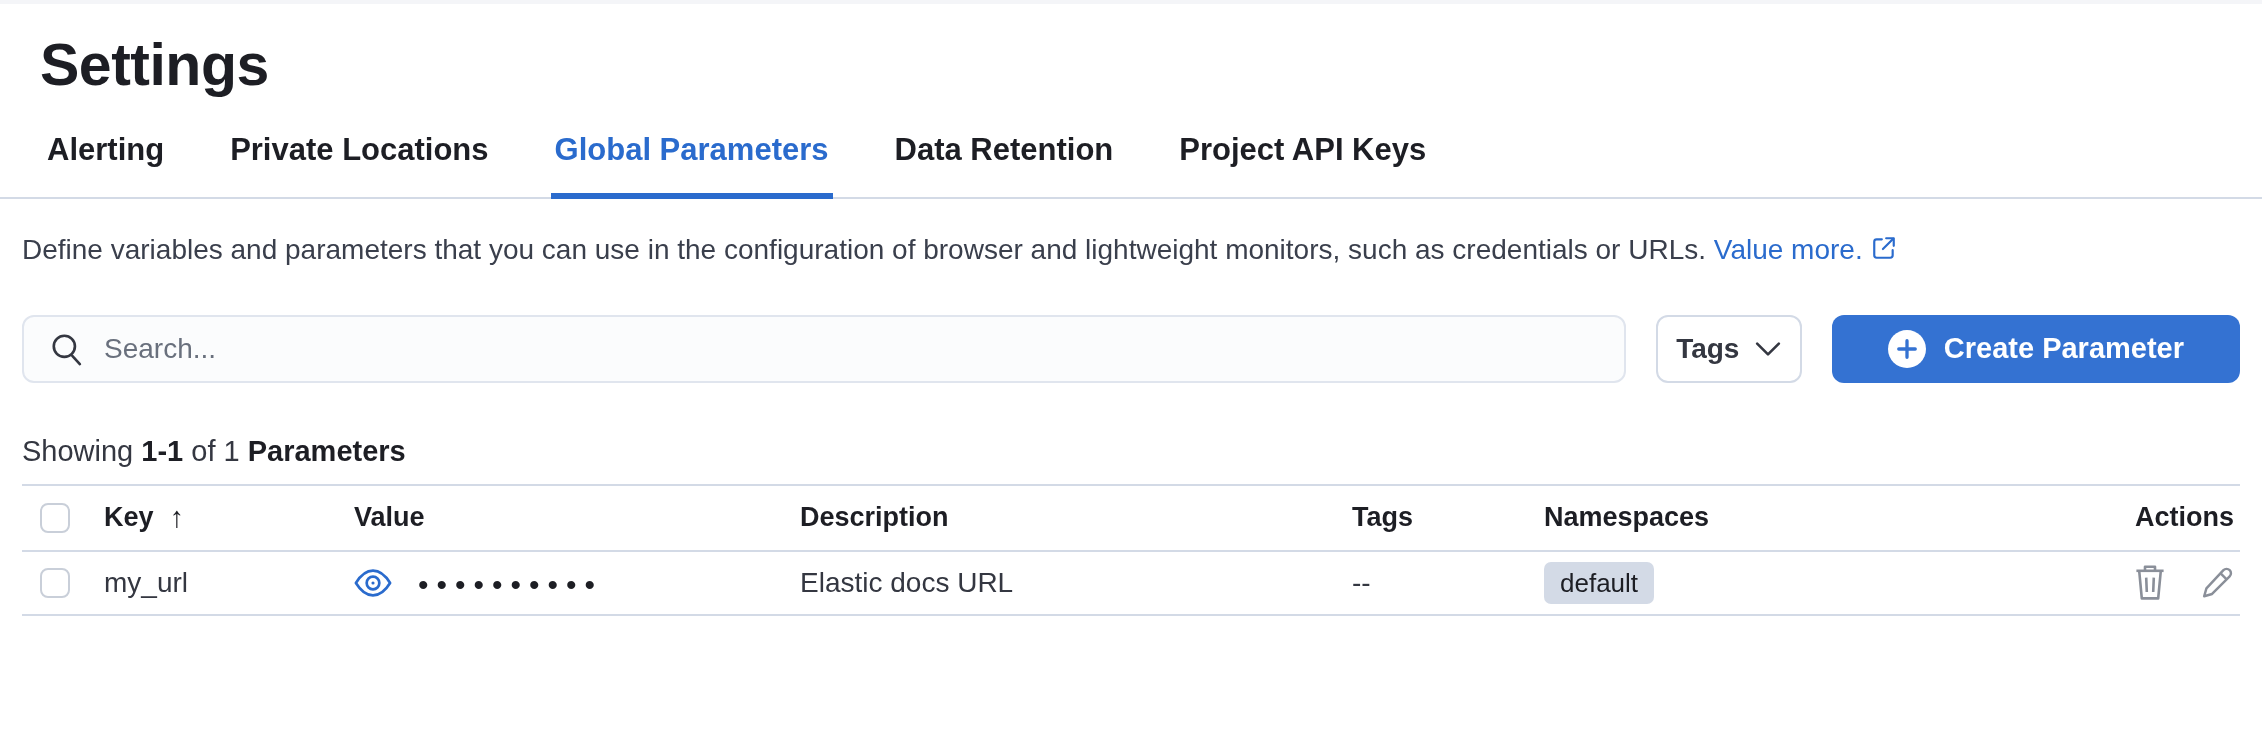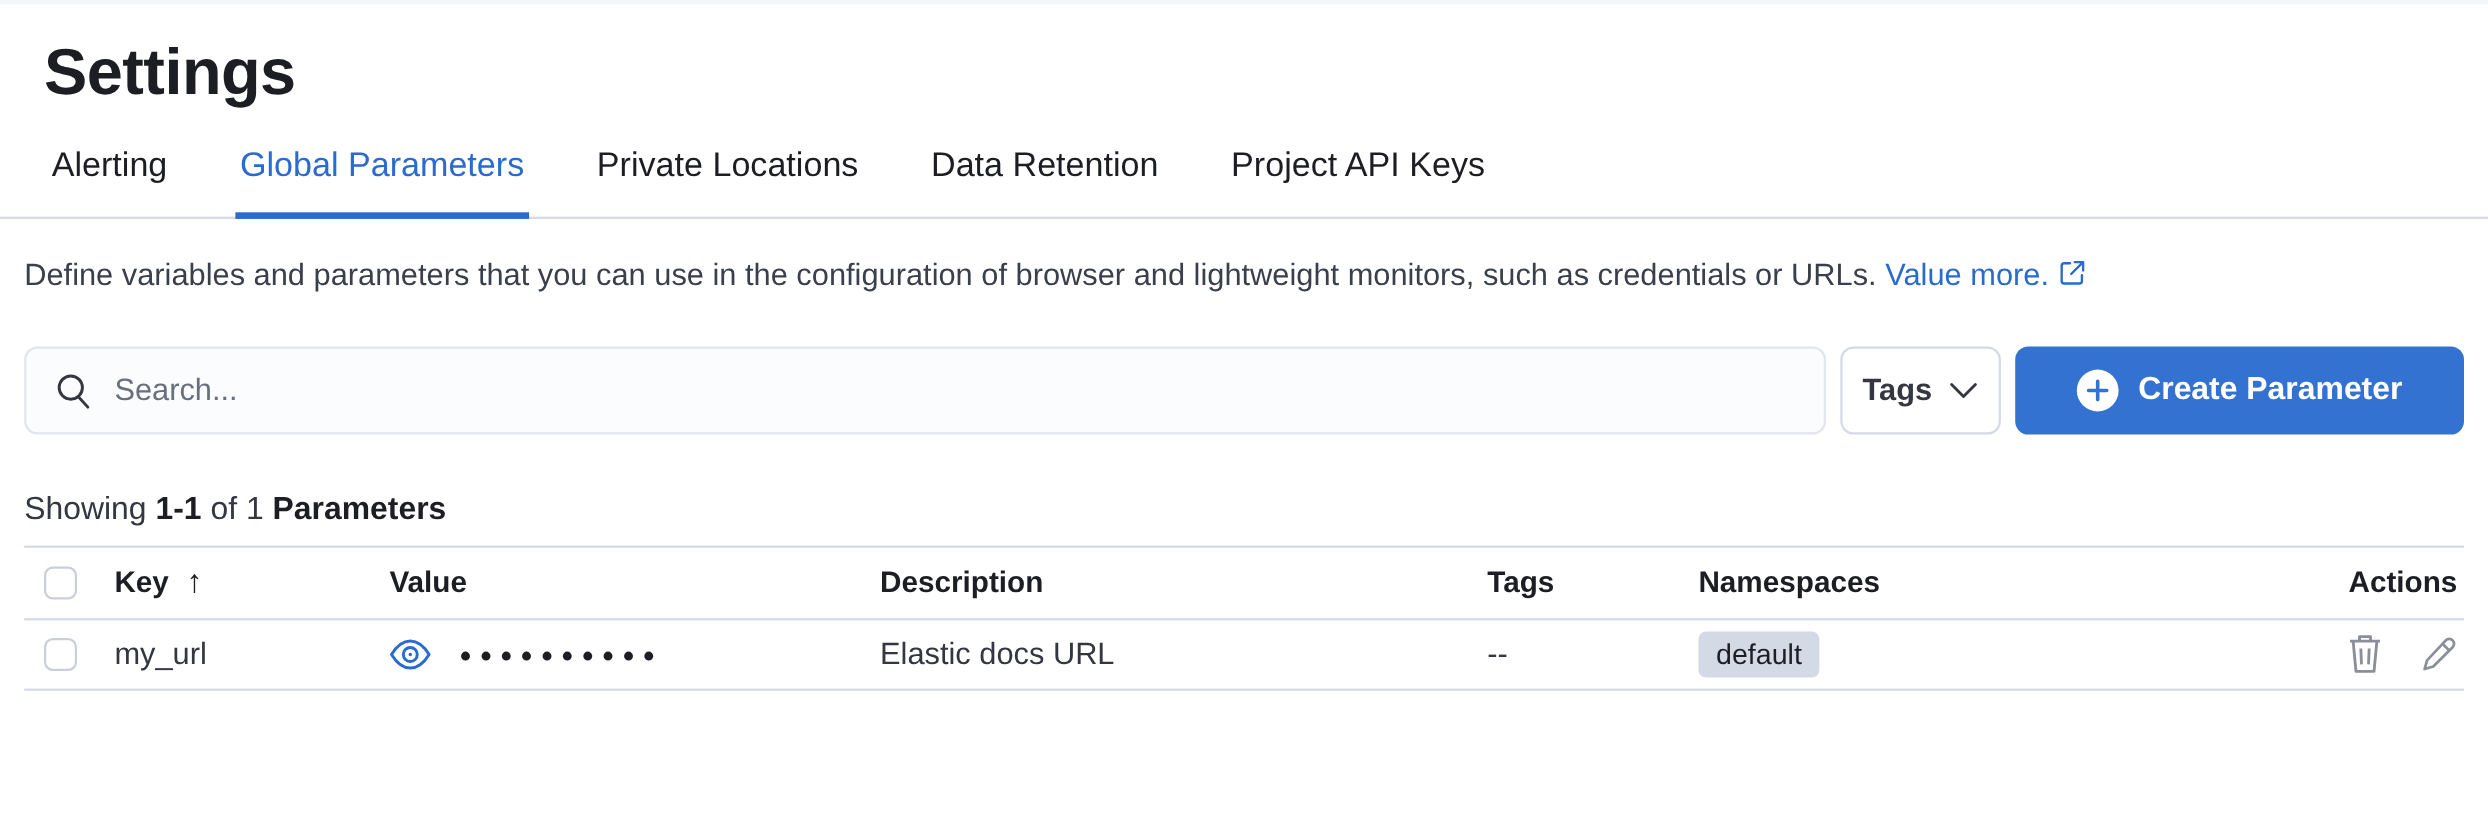--- a/index.html
+++ b/index.html
@@ -14,31 +14,31 @@
     --field-border:#e0e5ee;
   }
   *{box-sizing:border-box;margin:0;padding:0;}
   html,body{width:2262px;height:754px;overflow:hidden;background:#fff;
     font-family:"Liberation Sans", sans-serif;color:var(--text);}
   .top-strip{height:4px;background:#f4f5f8;}
   .page-title{margin:26px 0 0 40px;font-size:59px;font-weight:700;color:var(--heading);letter-spacing:-0.5px;line-height:1.2;}
 
   
   .tabs{display:flex;gap:66px;margin-top:30px;padding-left:47px;border-bottom:2px solid var(--divider);}
-  .tab{position:relative;font-size:31px;font-weight:400;color:var(--heading);padding-bottom:28px;cursor:pointer;line-height:38px;}
+  .tab{position:relative;font-size:31px;font-weight:700;color:var(--heading);padding-bottom:28px;cursor:pointer;line-height:38px;}
   .tab.selected{color:var(--accent);}
   .tab.selected::after{content:"";position:absolute;left:-4px;right:-4px;bottom:-2px;height:6px;background:var(--accent);}
 
   
   .description{margin:28px 22px 0 22px;font-size:28px;line-height:46px;color:#3a3f4c;max-width:2180px;}
   .description a{color:var(--accent);text-decoration:none;white-space:nowrap;}
   .ext-icon{display:inline-block;vertical-align:-2px;margin-left:8px;}
 
   
-  .toolbar{display:flex;gap:13px;margin:40px 22px 0 22px;height:80px;align-items:stretch;}
+  .toolbar{display:flex;gap:30px;margin:40px 22px 0 22px;height:68px;align-items:stretch;}
   .search-box{flex:1;position:relative;background:#fbfcfd;border:2px solid var(--field-border);border-radius:12px;display:flex;align-items:center;}
   .search-box svg{position:absolute;left:26px;top:50%;transform:translateY(-50%);}
   .search-input{width:100%;height:100%;border:none;outline:none;background:transparent;font-family:inherit;
     font-size:28px;color:var(--text);padding:0 20px 0 80px;border-radius:12px;}
   .search-input::placeholder{color:var(--placeholder);}
   .tags-btn{width:146px;background:#fff;border:2px solid var(--divider);border-radius:12px;display:flex;align-items:center;justify-content:center;gap:16px;
     font-size:28px;font-weight:600;color:var(--text);cursor:pointer;font-family:inherit;}
   .create-btn{background:var(--btn-blue);border:none;border-radius:12px;padding:0 56px;display:flex;align-items:center;gap:18px;
     color:#fff;font-size:29px;font-weight:600;cursor:pointer;font-family:inherit;}
   .plus-circle{width:38px;height:38px;border-radius:50%;background:#fff;display:flex;align-items:center;justify-content:center;}
@@ -63,22 +63,22 @@
 </style>
 </head>
 <body>
 
 <div class="top-strip"></div>
 
 <h1 class="page-title">Settings</h1>
 
 <div class="tabs">
   <div class="tab">Alerting</div>
+  <div class="tab">Private Locations</div>
   <div class="tab selected">Global Parameters</div>
-  <div class="tab">Private Locations</div>
   <div class="tab">Data Retention</div>
   <div class="tab">Project API Keys</div>
 </div>
 
 <p class="description"><span>Define variables and parameters that you can use in the configuration of browser and lightweight monitors, such as credentials or URLs.</span>
   <a href="#"><span>Value more.</span><span class="ext-icon"><svg width="26" height="26" viewBox="0 0 24 24" fill="none" stroke="#2a6bcd" stroke-width="2" stroke-linecap="round" stroke-linejoin="round">
           <path d="M10 4H5.2C4 4 3 5 3 6.2v12.6C3 20 4 21 5.2 21h12.6c1.2 0 2.2-1 2.2-2.2V14"></path>
           <path d="M14 3h7v7"></path>
           <path d="M20.5 3.5L11 13"></path>
         </svg></span></a>

